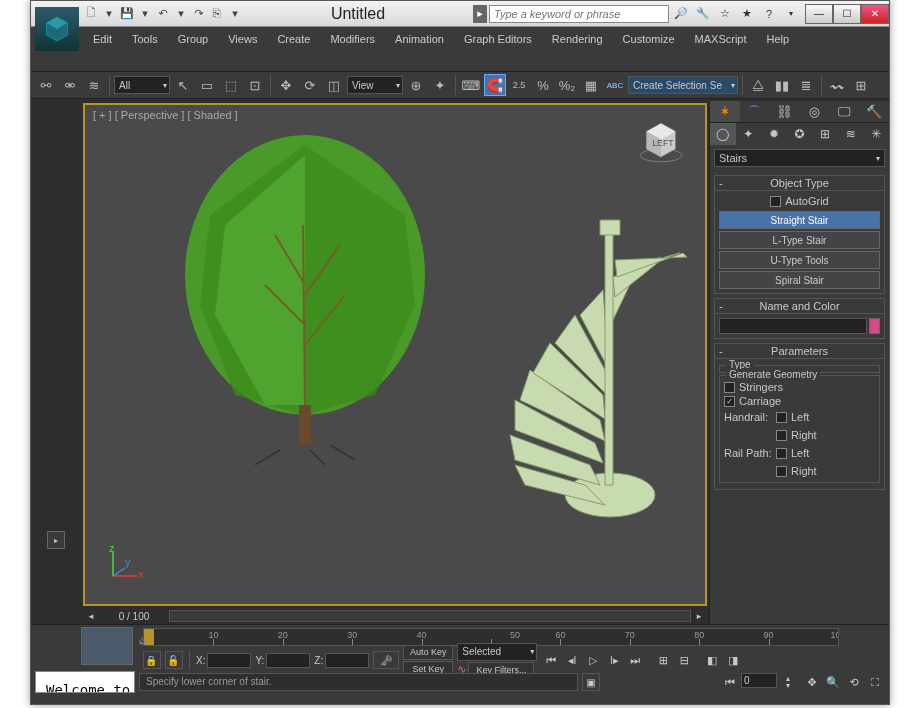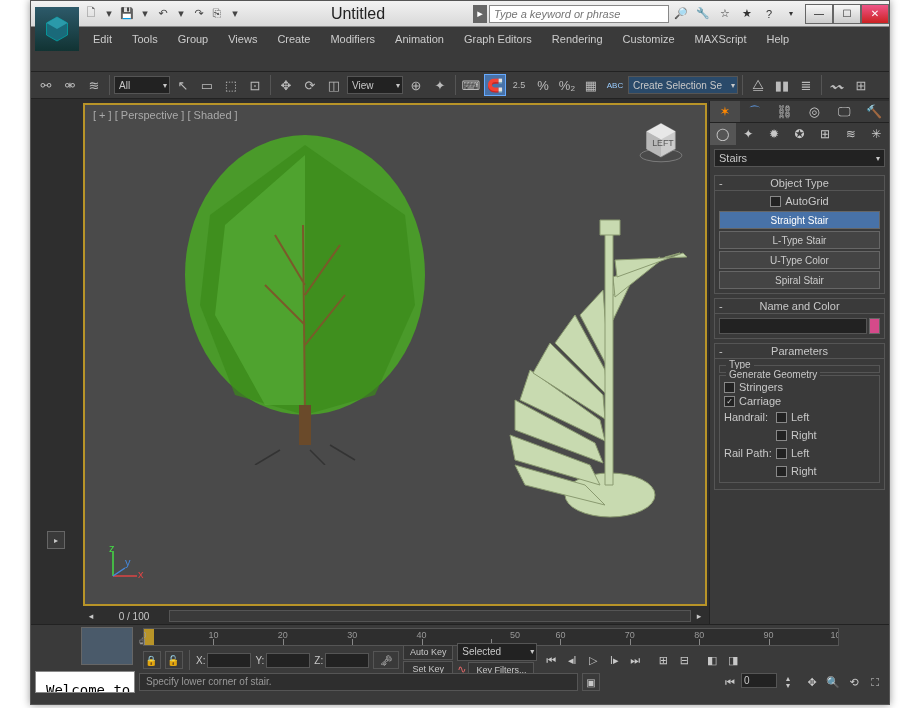--- a/index.html
+++ b/index.html
@@ -284,21 +284,21 @@
             <span>Object Type</span>
           </div>
         <div class="ro-body">
           <div class="autogrid">
             <span class="chk"></span>
             <span>AutoGrid</span>
           </div>
           <div class="btn-grid">
             <button class="sel">Straight Stair</button>
             <button>L-Type Stair</button>
-            <button>U-Type Color</button>
+            <button>U-Type Tools</button>
             <button>Spiral Stair</button>
           </div>
         </div>
       </div>
 
       <div class="rollout">
         <div class="ro-head">
             <span class="minus">-</span>
             <span>Name and Color</span>
           </div>

